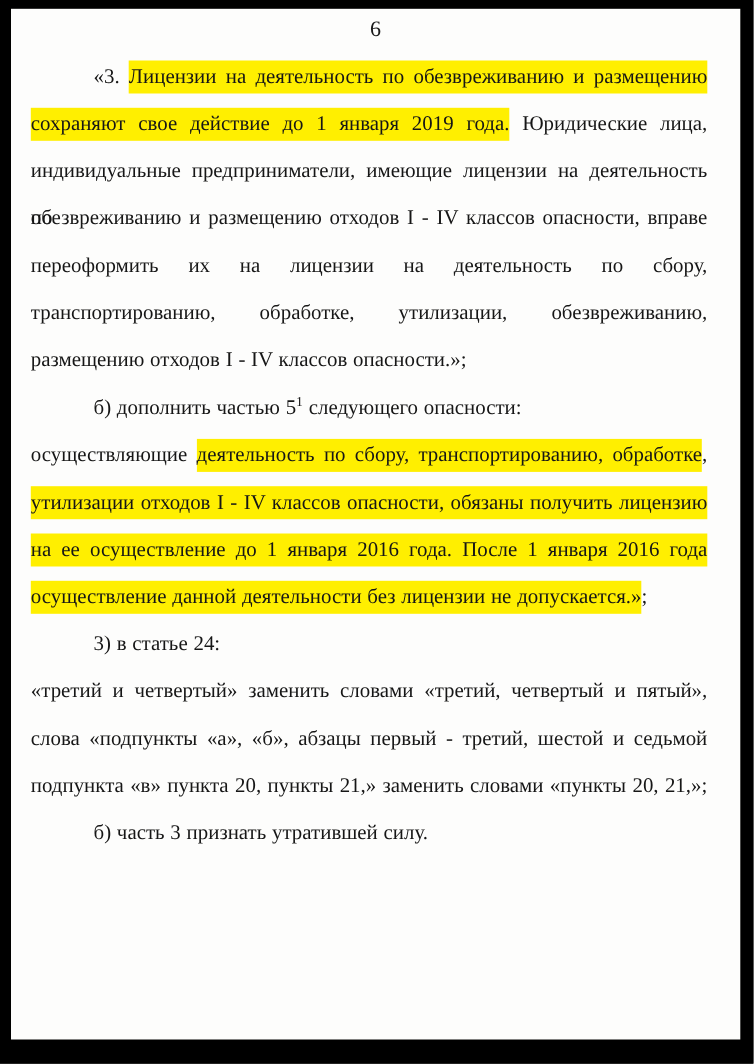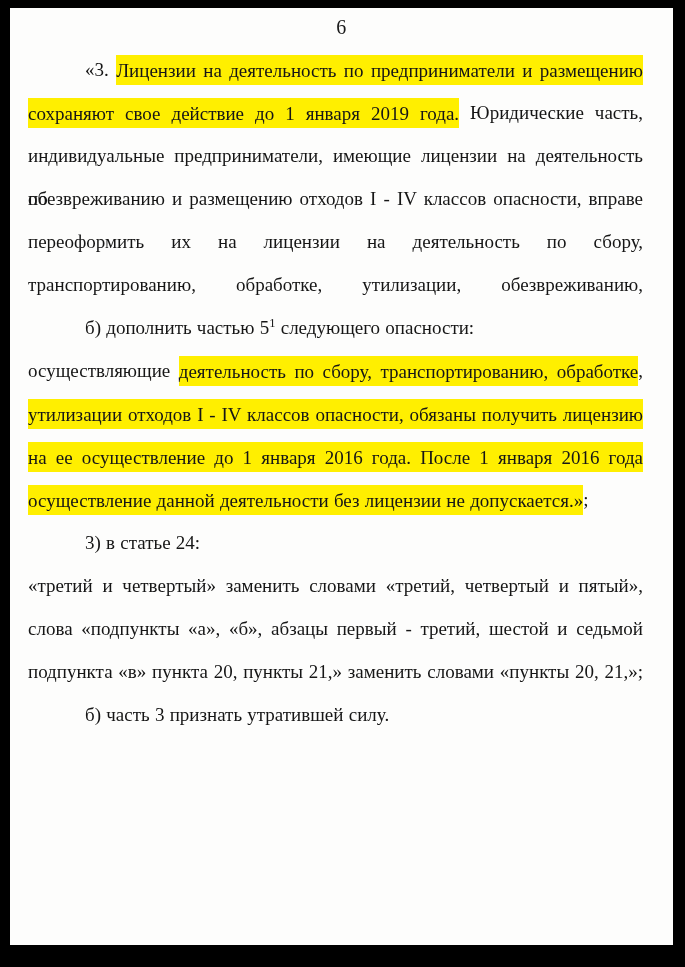--- a/index.html
+++ b/index.html
@@ -65,26 +65,27 @@
     vertical-align: super;
   }
 </style>
 </head>
 <body>
 
 <div class="scan-frame">
   <div class="page">
     <div class="page-number">6</div>
     <div class="doc-body">
-        <div class="line indent"><span>«3. </span><span class="hl">Лицензии на деятельность по предприниматели и размещению</span></div>
-        <div class="line"><span class="hl">сохраняют свое действие до 1 января 2019 года.</span><span> Юридические часть,</span></div>
+        <div class="line indent"><span>«3. </span><span class="hl">Лицензии на деятельность по обезвреживанию и размещению</span></div>
+        <div class="line"><span class="hl">сохраняют свое действие до 1 января 2019 года.</span><span> Юридические лица,</span></div>
         <div class="line"><span>индивидуальные предприниматели, имеющие лицензии на деятельность по</span></div>
         <div class="line"><span>обезвреживанию и размещению отходов I - IV классов опасности, вправе</span></div>
         <div class="line"><span>переоформить их на лицензии на деятельность по сбору,</span></div>
         <div class="line"><span>транспортированию, обработке, утилизации, обезвреживанию,</span></div>
+        <div class="line last"><span>размещению отходов I - IV классов опасности.»;</span></div>
         <div class="line indent last"><span>б) дополнить частью 5</span><sup>1</sup><span> следующего опасности:</span></div>
         <div class="line"><span>осуществляющие </span><span class="hl">деятельность по сбору, транспортированию, обработке</span><span>,</span></div>
         <div class="line"><span class="hl">утилизации отходов I - IV классов опасности, обязаны получить лицензию</span></div>
         <div class="line"><span class="hl">на ее осуществление до 1 января 2016 года. После 1 января 2016 года</span></div>
         <div class="line last"><span class="hl">осуществление данной деятельности без лицензии не допускается.»</span><span>;</span></div>
         <div class="line indent last"><span>3) в статье 24:</span></div>
         <div class="line"><span>«третий и четвертый» заменить словами «третий, четвертый и пятый»,</span></div>
         <div class="line"><span>слова «подпункты «а», «б», абзацы первый - третий, шестой и седьмой</span></div>
         <div class="line"><span>подпункта «в» пункта 20, пункты 21,» заменить словами «пункты 20, 21,»;</span></div>
         <div class="line indent last"><span>б) часть 3 признать утратившей силу.</span></div>

